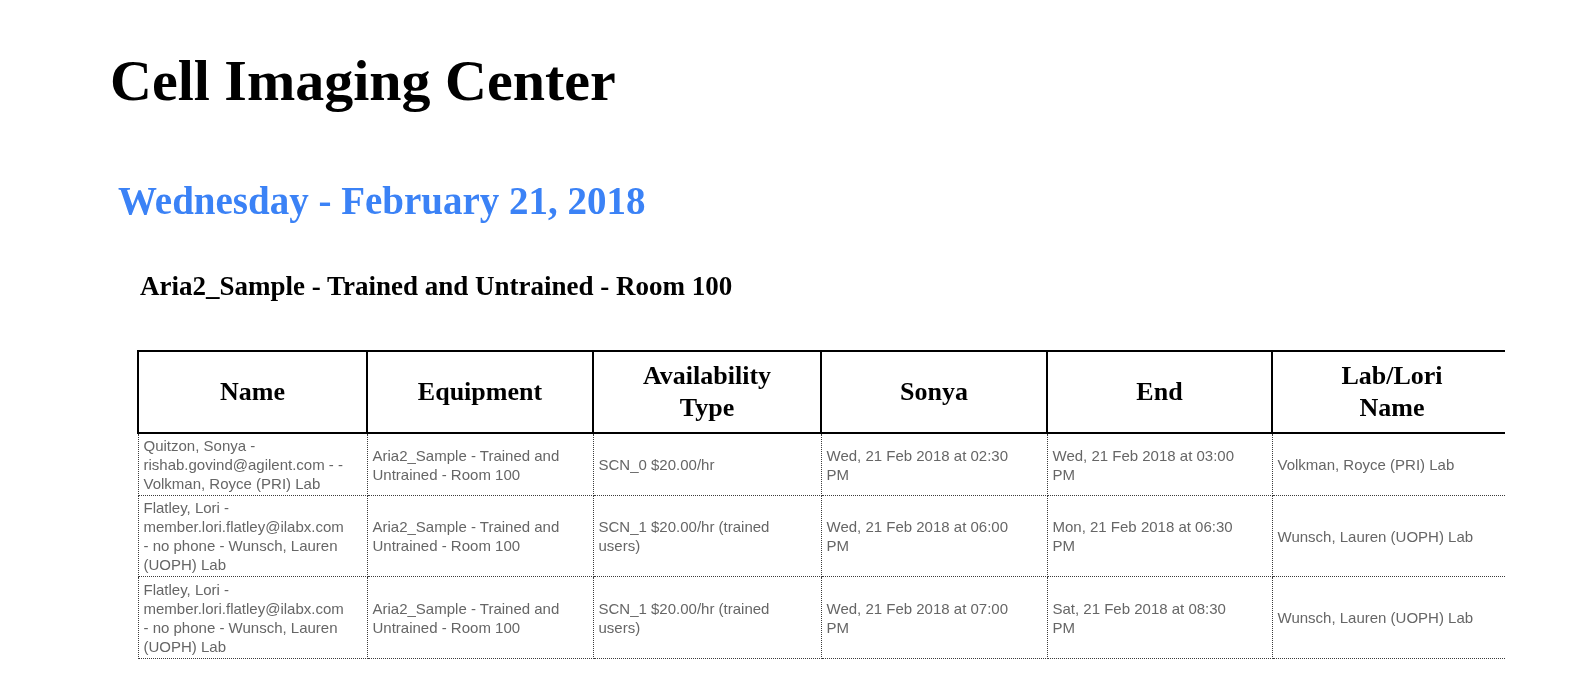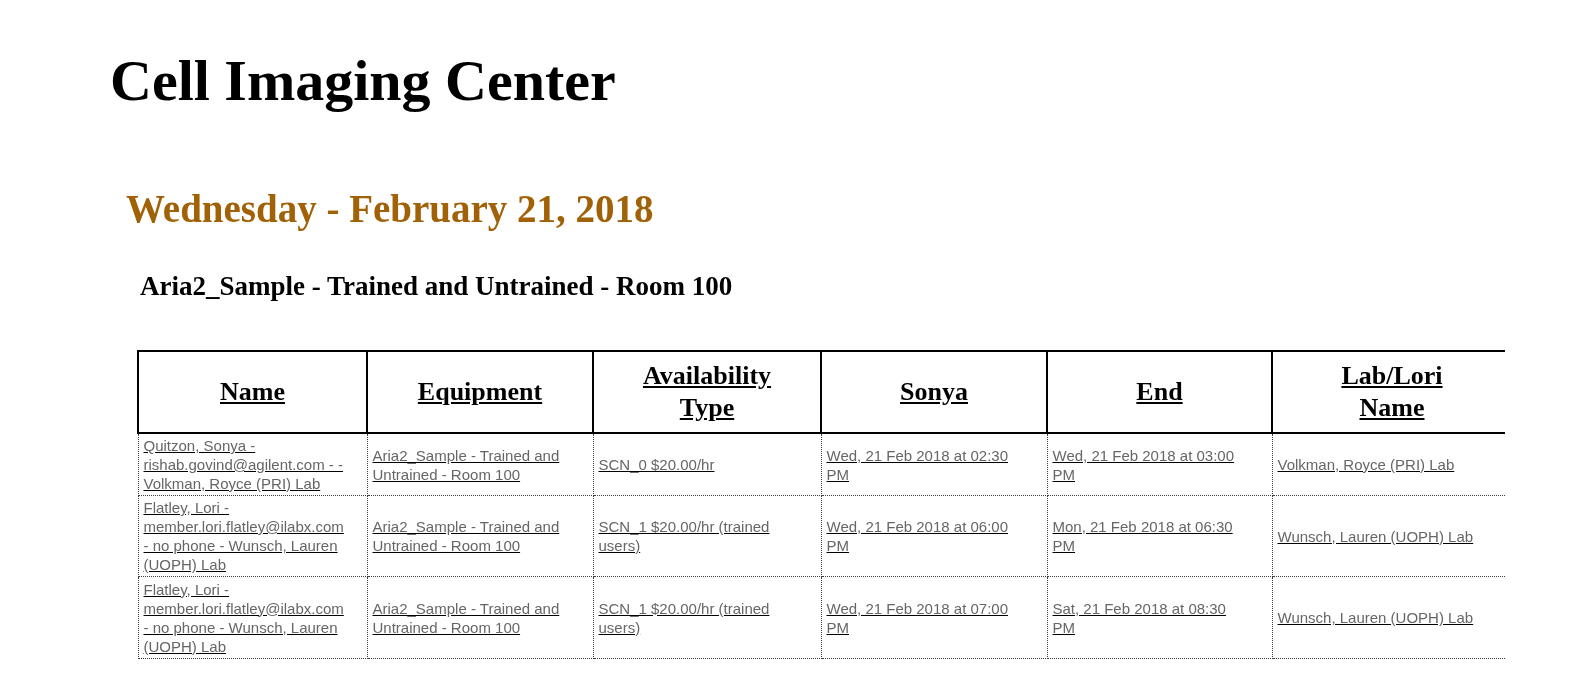--- a/index.html
+++ b/index.html
@@ -23,29 +23,29 @@
     left: 110px;
     top: 48px;
     font-family: "Liberation Serif", serif;
     font-weight: bold;
     font-size: 58px;
     line-height: 1.15;
     color: #000000;
     white-space: nowrap;
   }
   .date-heading {
-    margin: 16px;
+    margin: 8px;
     position: absolute;
     left: 110px;
     top: 170px;
     font-family: "Liberation Serif", serif;
     font-weight: bold;
     font-size: 39px;
     line-height: 1.2;
-    color: #a16207;
+    color: #3b82f6;
     white-space: nowrap;
   }
   .section-heading {
     margin: 0;
     position: absolute;
     left: 140px;
     top: 270px;
     font-family: "Liberation Serif", serif;
     font-weight: bold;
     font-size: 27px;
@@ -58,21 +58,20 @@
     left: 137px;
     top: 350px;
     width: 1368px;
     height: 320px;
     overflow: hidden;
   }
   table.schedule {
     border-collapse: collapse;
     table-layout: fixed;
     width: 1374px;
-    text-decoration: underline;
   }
   table.schedule col.c-name  { width: 229px; }
   table.schedule col.c-equip { width: 226px; }
   table.schedule col.c-avail { width: 228px; }
   table.schedule col.c-start { width: 226px; }
   table.schedule col.c-end   { width: 225px; }
   table.schedule col.c-lab   { width: 240px; }
   table.schedule thead th {
     border: 2px solid #000000;
     font-family: "Liberation Serif", serif;

